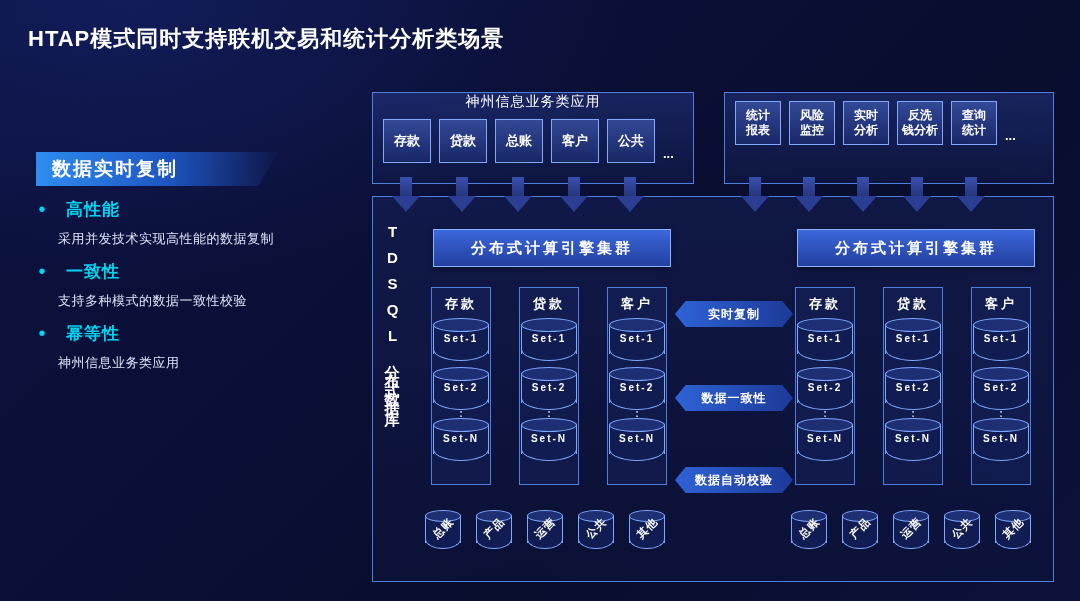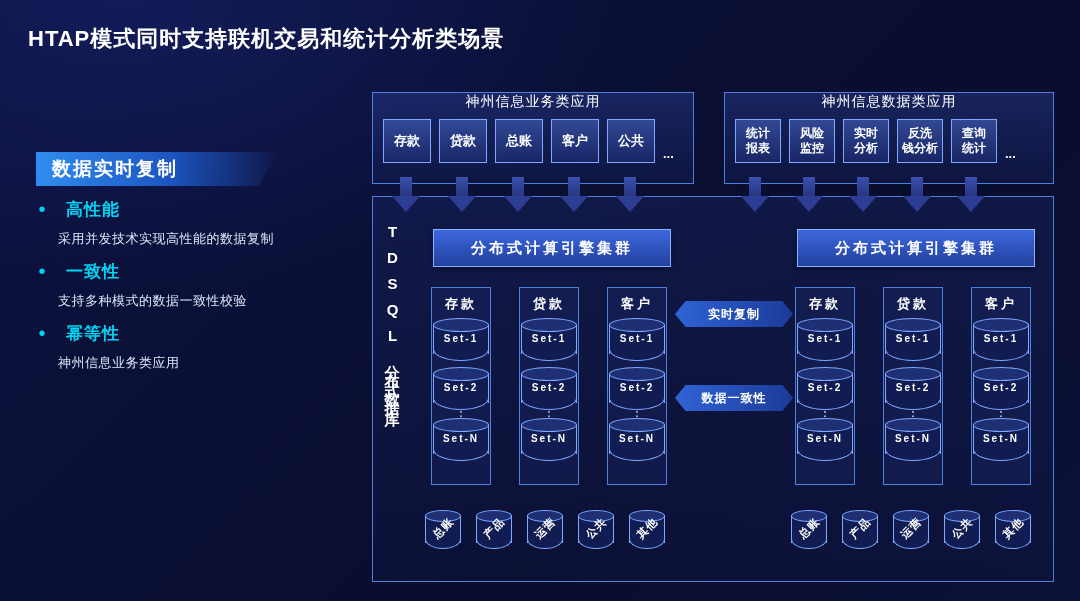--- a/index.html
+++ b/index.html
@@ -197,21 +197,20 @@
           <span>客户</span>
         </div>
       <div class="app-item">
           <span>公共</span>
         </div>
       <div class="app-more">...</div>
     </div>
   </section>
 
   <section class="app-box data">
-    <div class="app-title">神州信息数据类应用</div>
     <div class="app-items">
       <div class="app-item">
         <span>统计</span>
         <span>报表</span>
       </div>
       <div class="app-item">
         <span>风险</span>
         <span>监控</span>
       </div>
       <div class="app-item">
@@ -306,20 +305,21 @@
           <span class="cyl-label">Set-2</span>
         </div>
       <div class="vdots">⋮</div>
       <div class="cyl">
           <span class="cyl-label">Set-N</span>
         </div>
     </div>
 
     <div class="link l1">实时复制</div>
     <div class="link l2">数据一致性</div>
+    <div class="link l3">数据自动校验</div>
 
     <div class="col" style="left:422px">
       <div class="col-title">存款</div>
       <div class="cyl">
           <span class="cyl-label">Set-1</span>
         </div>
       <div class="cyl">
           <span class="cyl-label">Set-2</span>
         </div>
       <div class="vdots">⋮</div>

